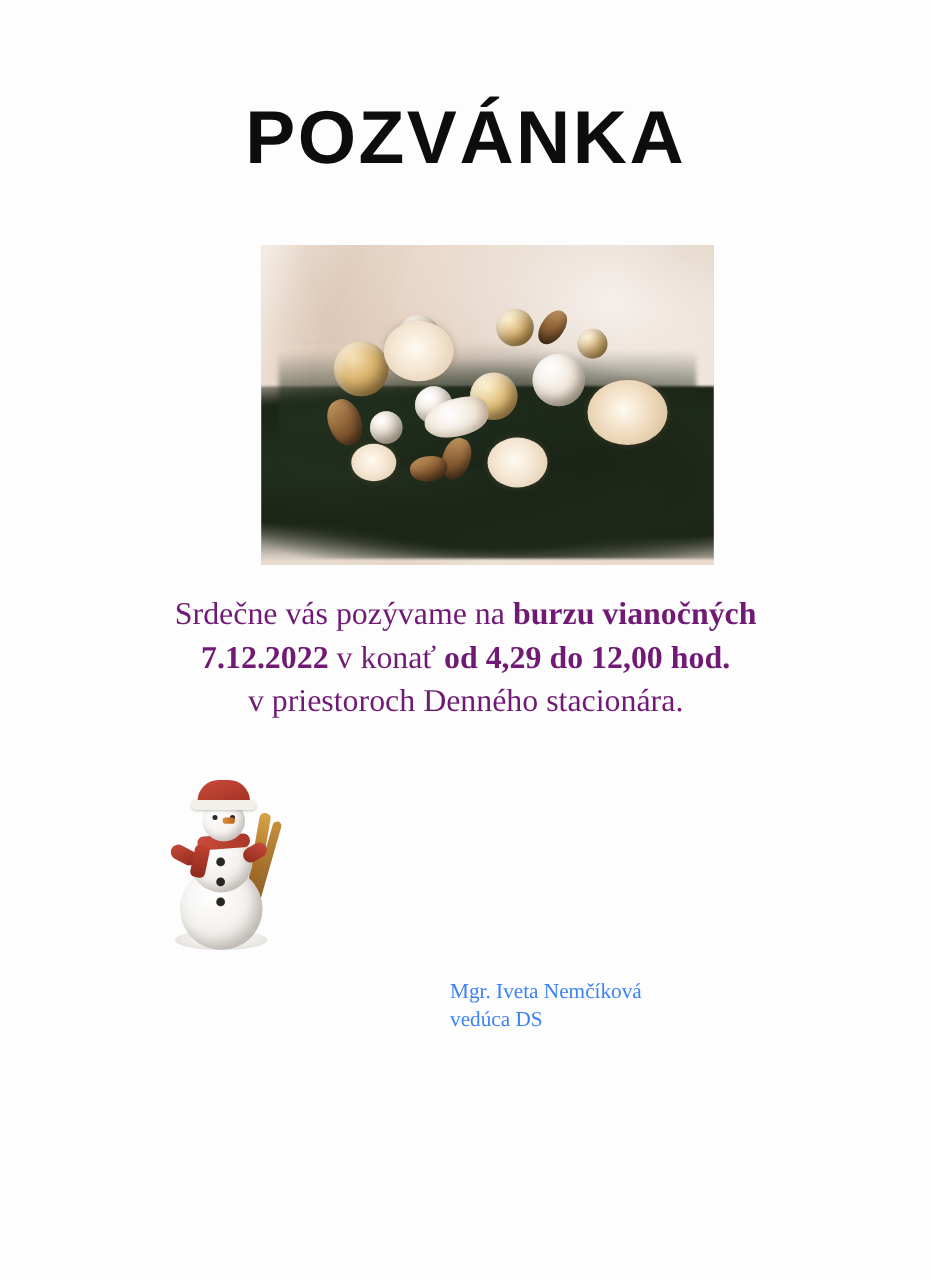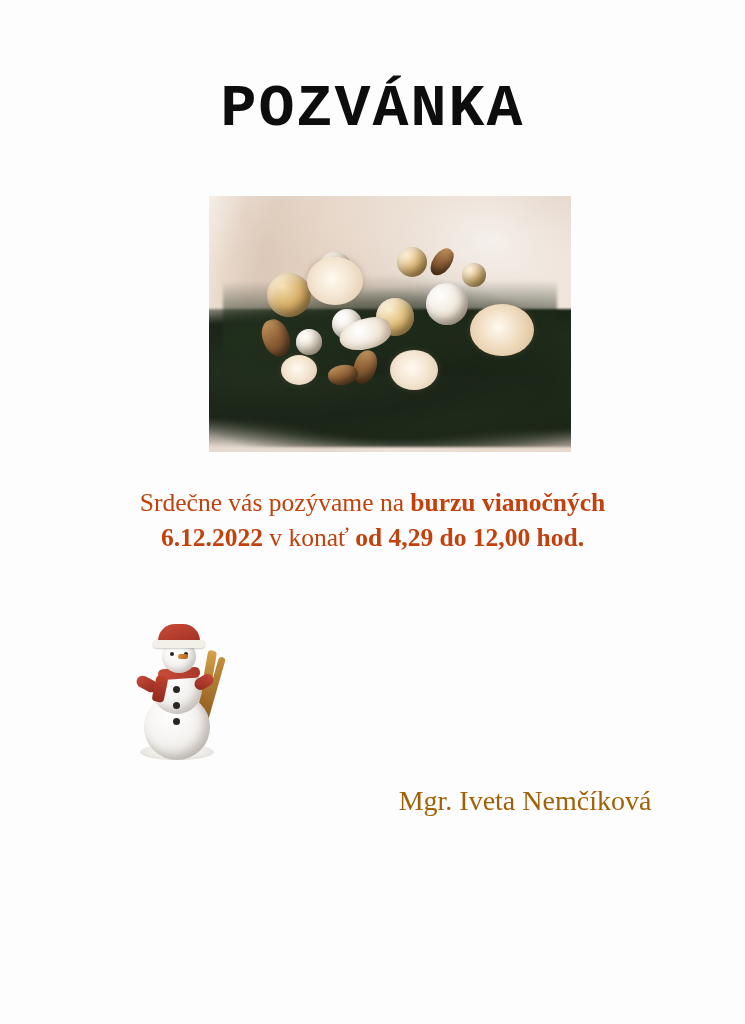--- a/index.html
+++ b/index.html
@@ -22,21 +22,21 @@
     background: #fdfdfd;
   }
 
   
   .title {
     position: absolute;
     top: 78px;
     left: 0;
     width: 745px;
     text-align: center;
-    font-family: Liberation Mono, monospace;
+    font-family: Liberation Sans, sans-serif;
     font-weight: bold;
     font-size: 60px;
     letter-spacing: 2px;
     color: #0d0d0d;
     line-height: 1.05;
   }
 
   
   .photo-wrap {
     position: absolute;
@@ -110,22 +110,21 @@
   
   .body-text {
     position: absolute;
     top: 474px;
     left: 60px;
     width: 625px;
     text-align: center;
     font-family: "Liberation Serif", serif;
     font-size: 25.5px;
     line-height: 1.37;
-    color: #c2410c;
-    margin-top: 12px;
+    color: #701a75;
   }
   .body-text b { font-weight: bold; }
   .body-text .line { display: block; }
 
   
   .snowman {
     position: absolute;
     top: 620px;
     left: 118px;
     width: 120px;
@@ -272,25 +271,25 @@
     border-radius: 50%;
     background: radial-gradient(ellipse at 50% 40%, #ffffff 0%, #eceae6 60%, #d5d0c9 100%);
   }
 
   
   .signature {
     position: absolute;
     top: 782px;
     left: 360px;
     width: 330px;
-    text-align: center;
+    text-align: left;
     font-family: "Liberation Serif", serif;
-    font-size: 28px;
+    font-size: 17px;
     line-height: 1.35;
-    color: #a16207;
+    color: #3b82f6;
   }
   .signature .line { display: block; }
 </style>
 </head>
 <body>
 
 <div class="page">
 
   <div class="title">POZVÁNKA</div>
 
@@ -318,21 +317,22 @@
       <div class="cone" style="left:40%;top:60%;width:22px;height:34px;transform:rotate(18deg);"></div>
       <div class="cone" style="left:62%;top:20%;width:18px;height:30px;transform:rotate(35deg);"></div>
       <div class="cone" style="left:33%;top:66%;width:30px;height:20px;transform:rotate(-8deg);"></div>
 
       <div style="position:absolute;left:36%;top:48%;width:52px;height:30px;border-radius:60% 40% 50% 50%;background:radial-gradient(circle at 40% 35%, #ffffff 0%, #f1e7d9 55%, #cdbba2 100%);box-shadow:inset -3px -3px 7px rgba(120,100,80,.35);transform:rotate(-12deg);"></div>
     </div>
   </div>
 
   <div class="body-text">
     <span class="line"><span>Srdečne vás pozývame na </span><b>burzu vianočných</b></span>
-    <span class="line"><b>6.12.2022</b><span> v konať </span><b>od 4,29 do 12,00 hod.</b></span>
+    <span class="line"><b>7.12.2022</b><span> v konať </span><b>od 4,29 do 12,00 hod.</b></span>
+    <span class="line">v priestoroch Denného stacionára.</span>
   </div>
 
   <div class="snowman">
     <div class="sn-ski"></div>
     <div class="sn-ski2"></div>
     <div class="sn-base"></div>
     <div class="sn-body"></div>
     <div class="sn-mid"></div>
     <div class="sn-arm-l"></div>
     <div class="sn-arm-r"></div>
@@ -344,15 +344,16 @@
     <div class="sn-eye" style="left:52px;top:32px;"></div>
     <div class="sn-eye" style="left:66px;top:32px;"></div>
     <div class="sn-nose"></div>
     <div class="sn-btn" style="left:55px;top:66px;"></div>
     <div class="sn-btn" style="left:55px;top:82px;"></div>
     <div class="sn-btn" style="left:55px;top:98px;"></div>
   </div>
 
   <div class="signature">
     <span class="line">Mgr. Iveta Nemčíková</span>
+    <span class="line">vedúca DS</span>
   </div>
 
 </div>
 
 </body></html>

